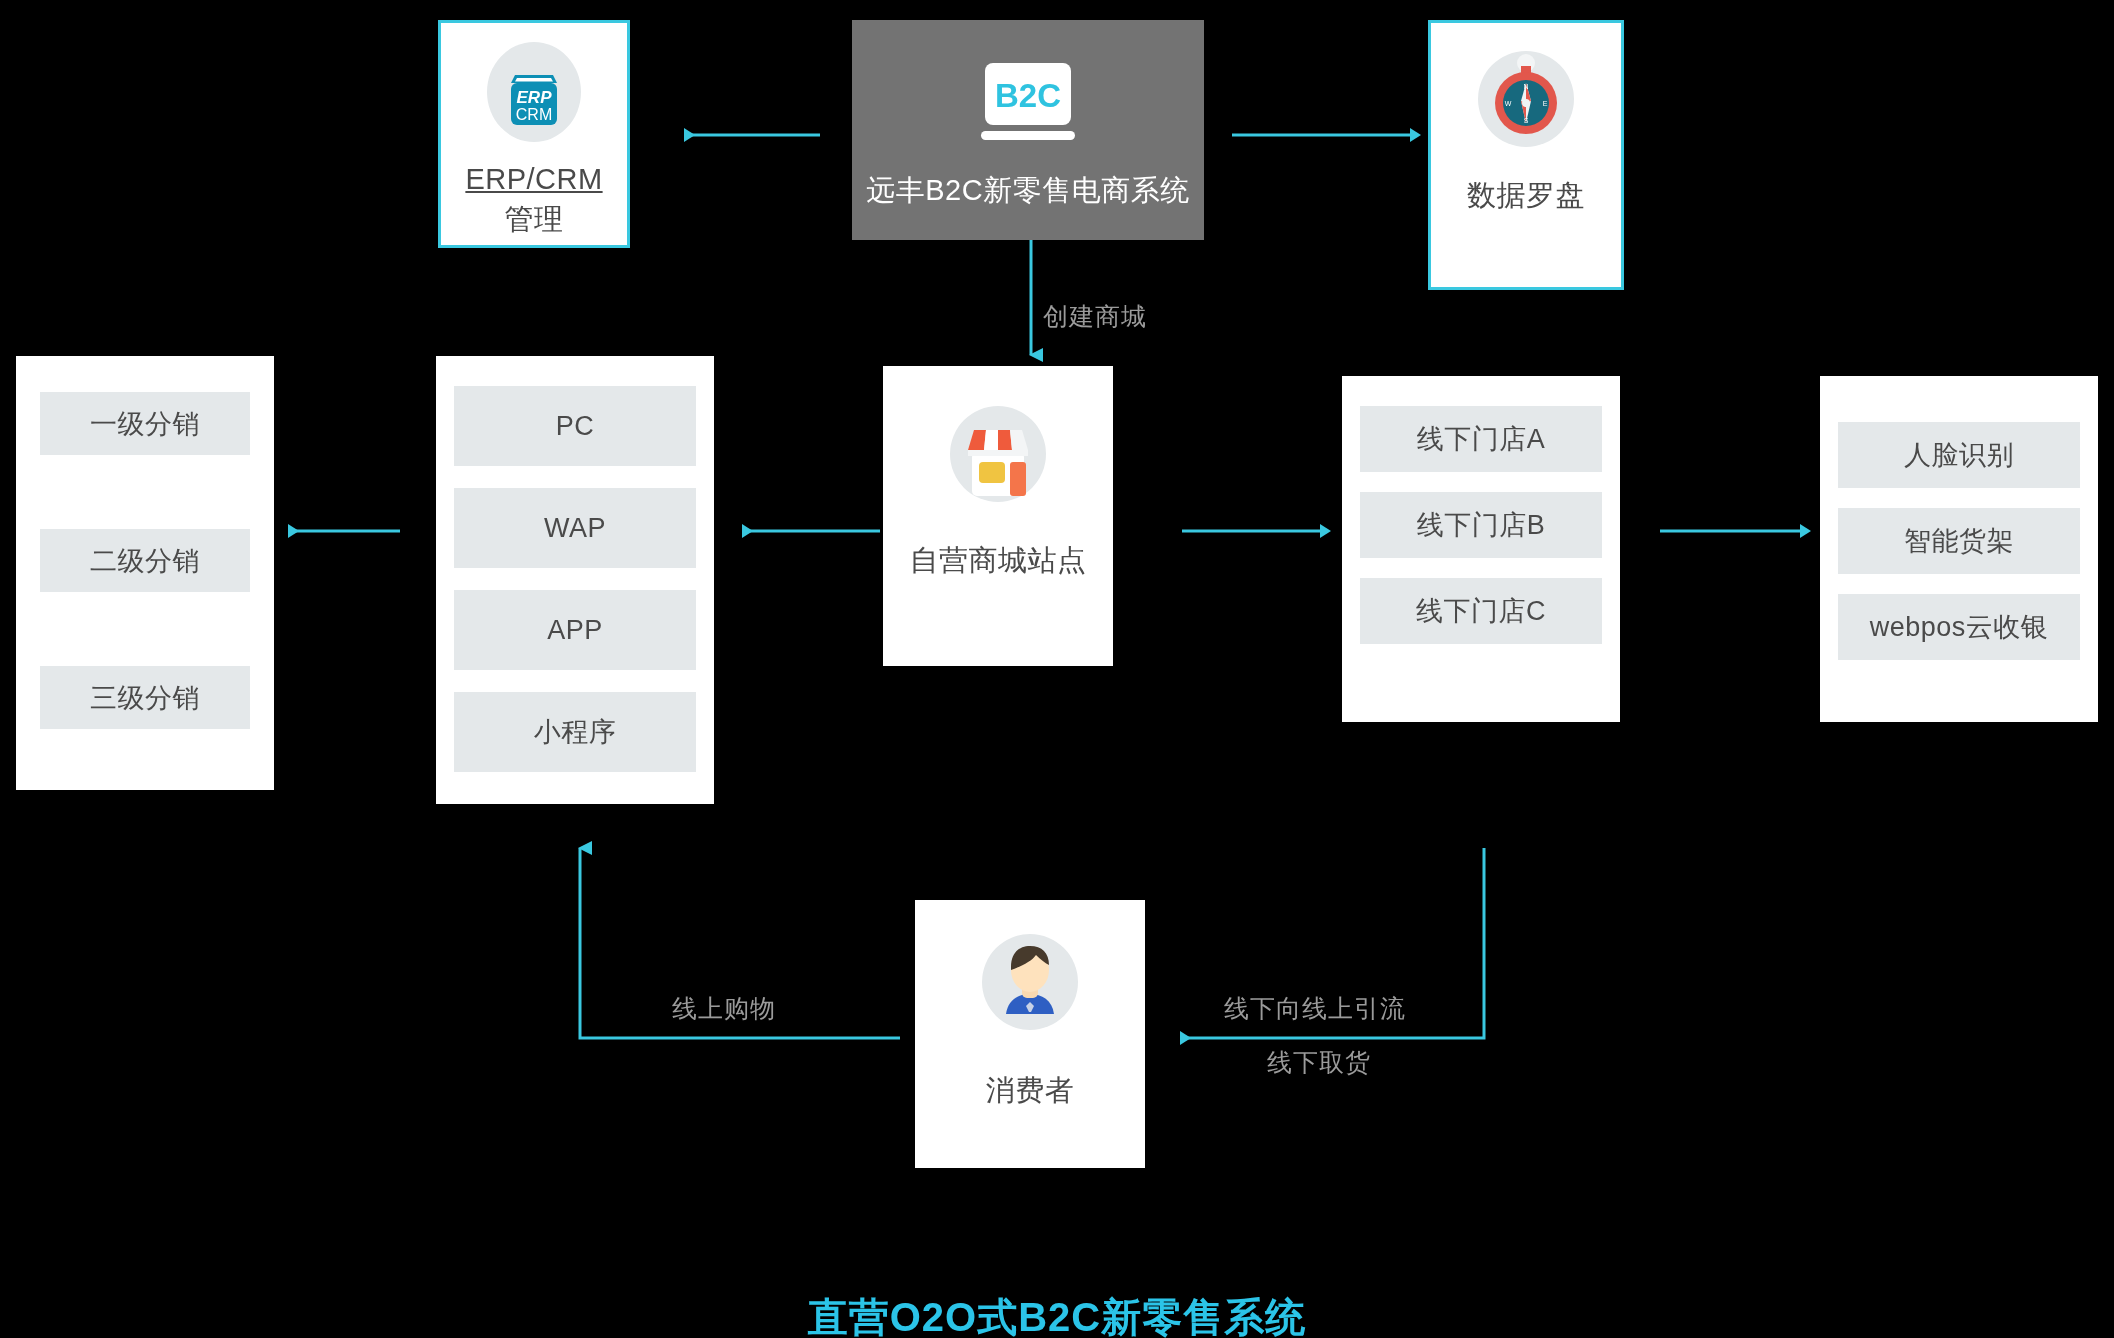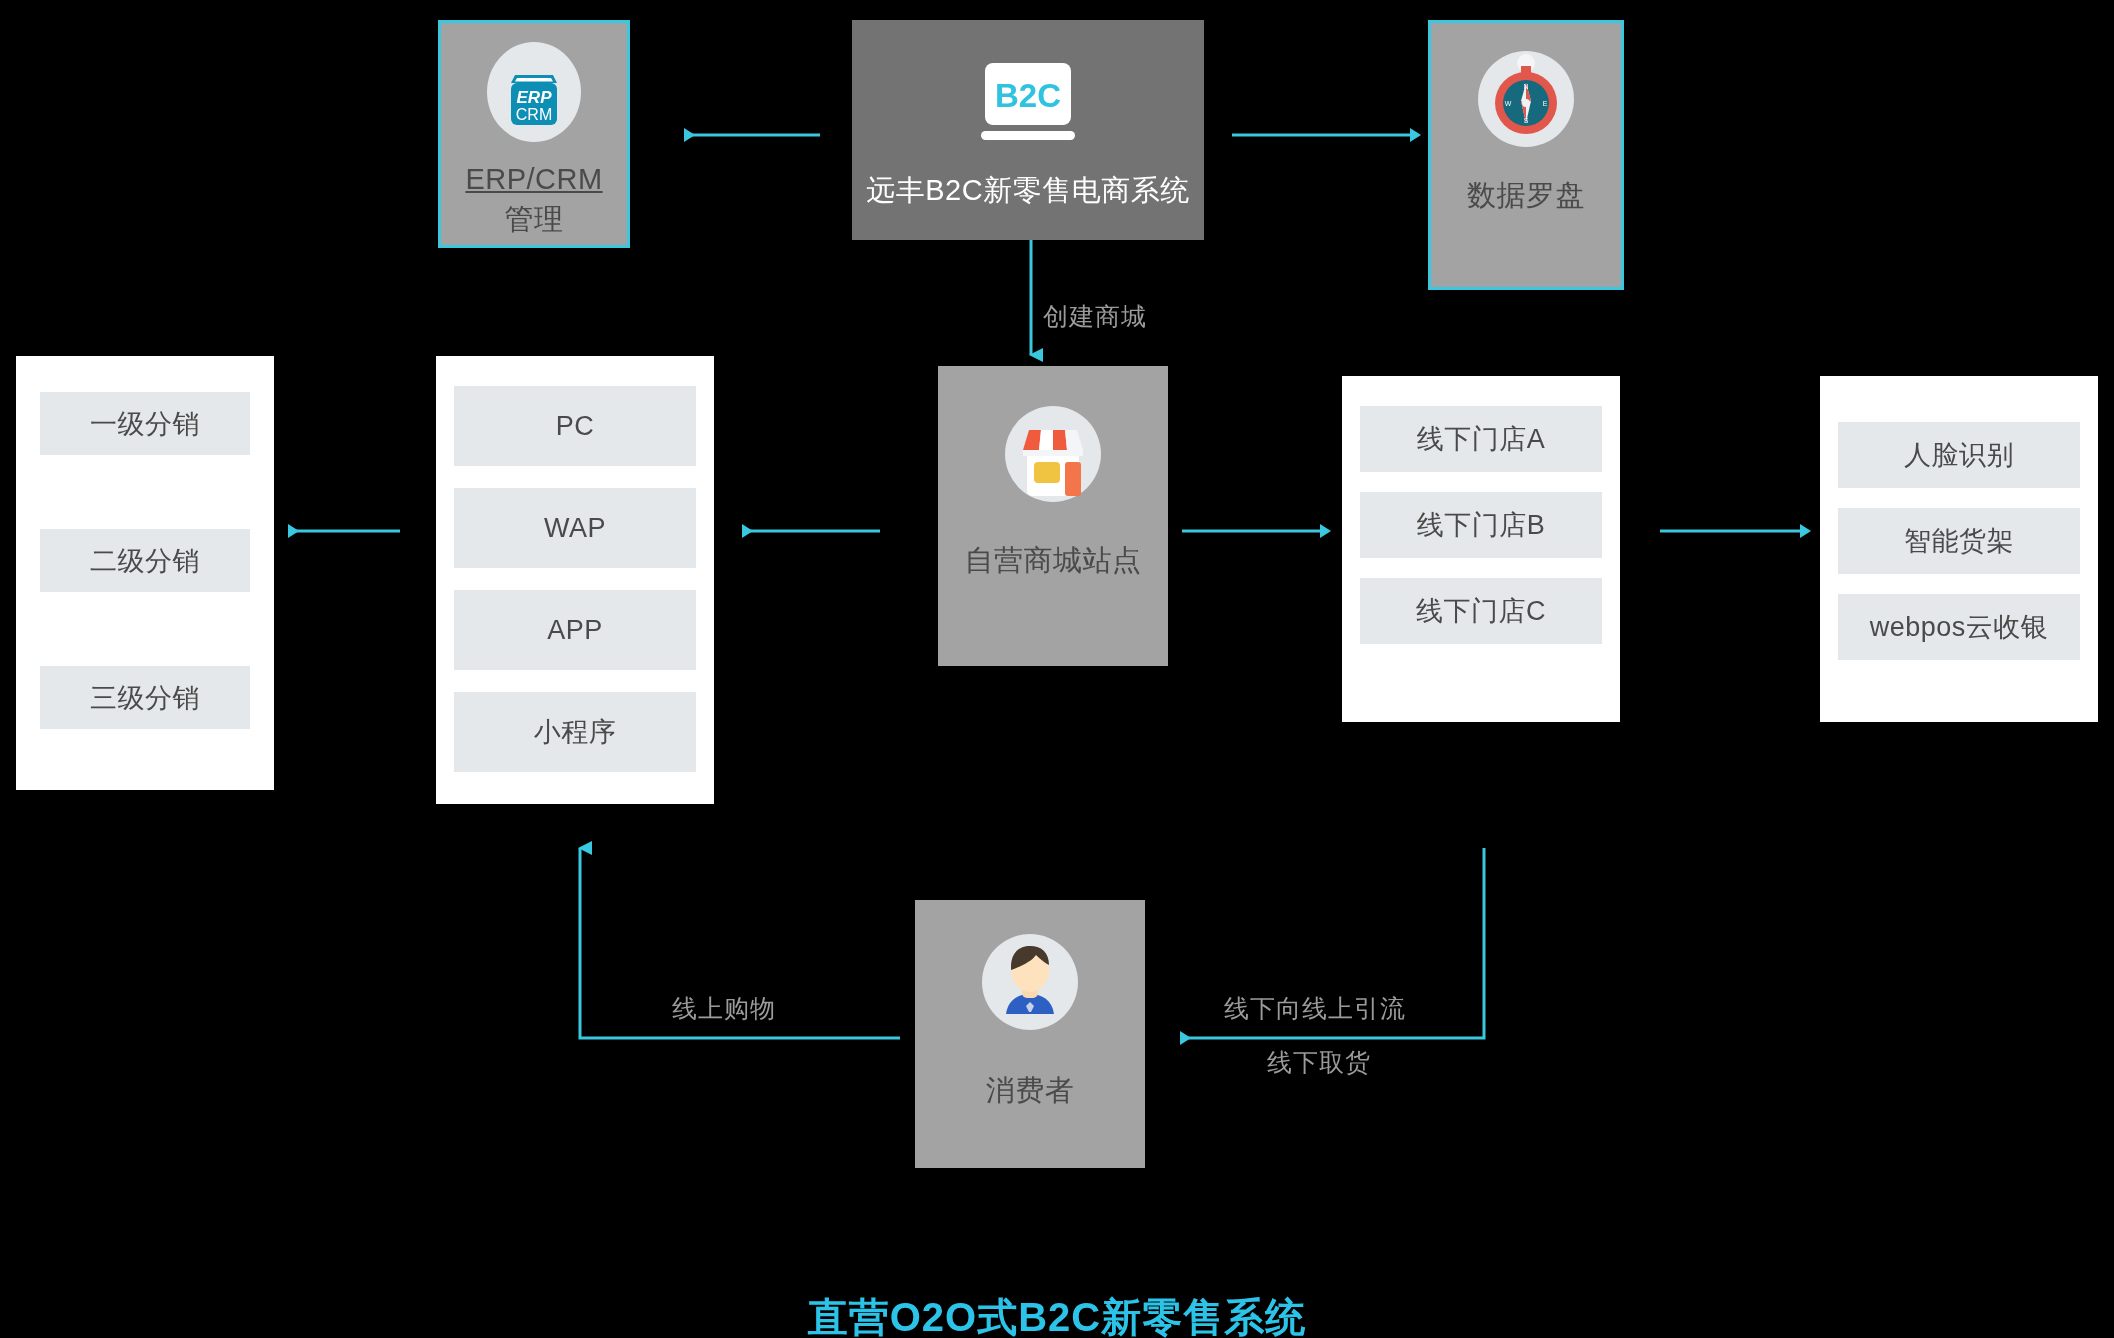--- a/index.html
+++ b/index.html
@@ -19,21 +19,21 @@
   #stage {
     position: absolute;
     left: 0; top: 0;
     width: 2114px;
     height: 1338px;
   }
 
   
   .node {
     position: absolute;
-    background: #a3a3a3;
+    background: #ffffff;
     box-sizing: border-box;
     display: flex;
     flex-direction: column;
     align-items: center;
     justify-content: flex-start;
   }
   .node.cyan-border {
     border: 3px solid #3AC8E0;
   }
   .node.filled {
@@ -225,21 +225,21 @@
     <div style="height:22px;"></div>
     <div class="panel-item" style="width:242px; height:80px;">
       <span>APP</span>
     </div>
     <div style="height:22px;"></div>
     <div class="panel-item" style="width:242px; height:80px;">
       <span>小程序</span>
     </div>
   </div>
 
-  <div class="node" style="left:938px; top:366px; width:230px; height:300px;">
+  <div class="node" style="left:883px; top:366px; width:230px; height:300px;">
     <div class="icon-wrap" style="width:120px; height:120px; margin-top:28px;">
       <svg viewBox="0 0 120 120" width="120" height="120">
         <circle cx="60" cy="60" r="48" fill="#E4E8EA"></circle>
         <rect x="34" y="58" width="52" height="44" rx="5" fill="#FFFFFF"></rect>
         <path d="M30,56 L36,36 L48,36 L46,56 Z" fill="#EF5B3C"></path>
         <path d="M46,56 L48,36 L60,36 L60,56 Z" fill="#FFFFFF"></path>
         <path d="M60,56 L60,36 L72,36 L74,56 Z" fill="#EF5B3C"></path>
         <path d="M74,56 L72,36 L84,36 L90,56 Z" fill="#F3F5F6"></path>
         <rect x="30" y="56" width="60" height="6" fill="#F3F5F6"></rect>
         <rect x="41" y="68" width="26" height="21" rx="4" fill="#F0C441"></rect>

